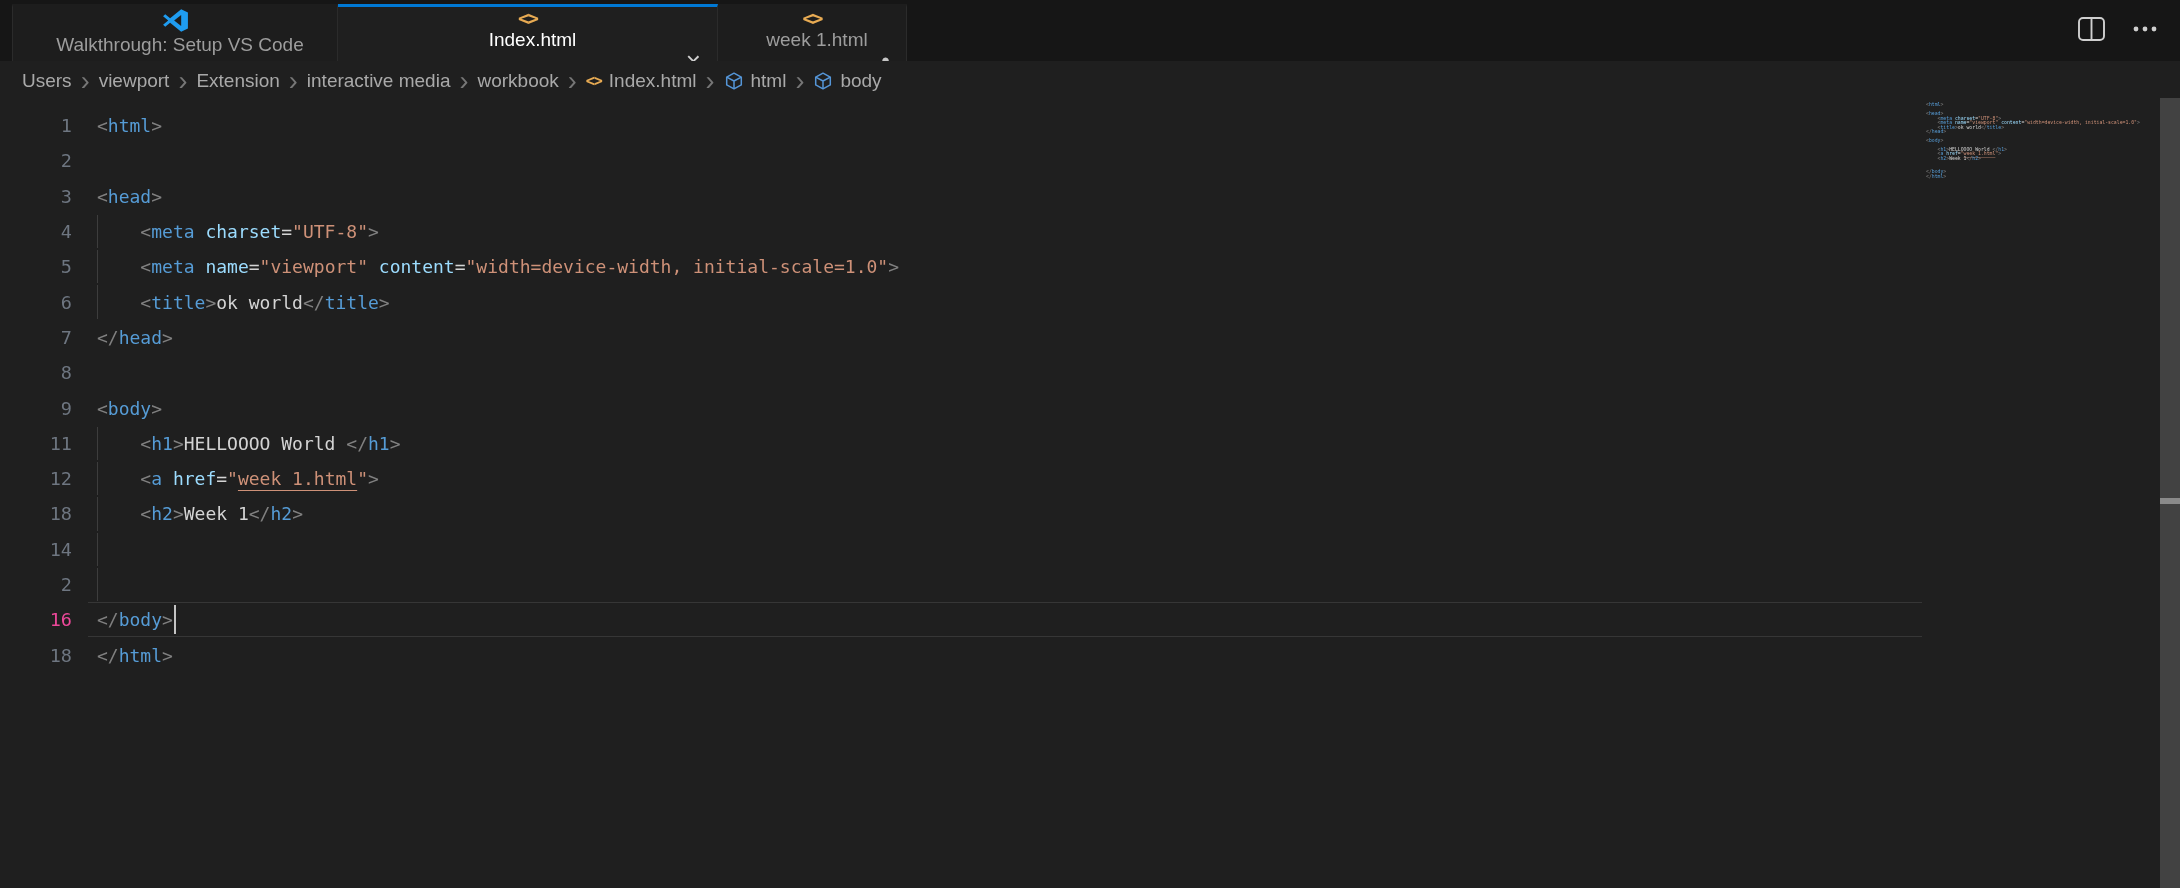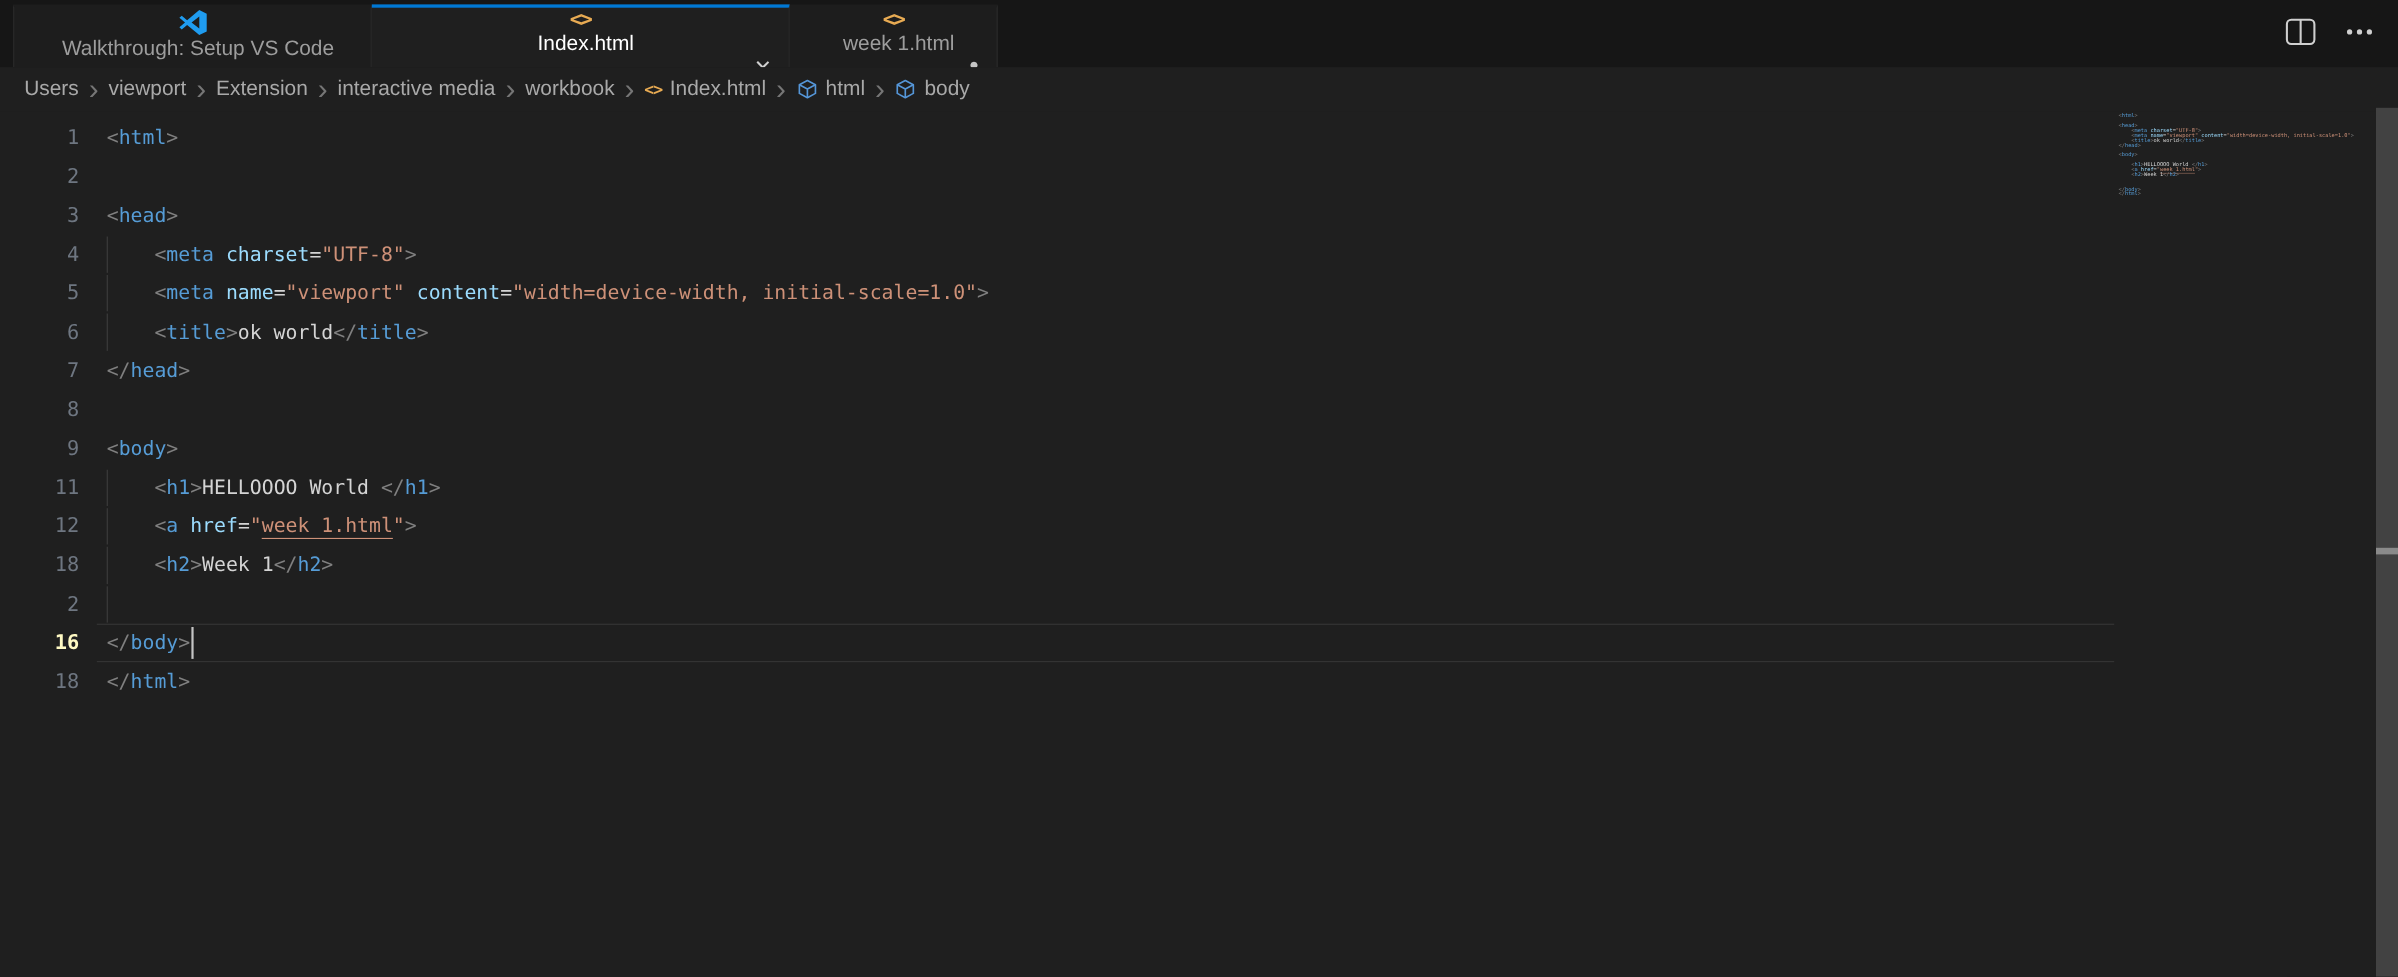--- a/index.html
+++ b/index.html
@@ -46,21 +46,21 @@
     width:72px; flex-shrink:0; text-align:right; color:#6e7681;
     font-family:"DejaVu Sans Mono", monospace; font-size:18.5px;
   }
   .lc {
     margin-left:16px; flex:1; height:100%; padding-left:9px; position:relative;
     display:flex; align-items:center; white-space:pre;
     font-family:"DejaVu Sans Mono", monospace; font-size:18px;
     border-top:1.5px solid transparent; border-bottom:1.5px solid transparent;
   }
   .lc.guide::before { content:""; position:absolute; left:9px; top:0; bottom:0; width:1px; background:#3d3d3d; }
-  .code-line.current .ln { color:#fef9c3;font-weight:bold; }
+  .code-line.current .ln { color:#ec4899; }
   .code-line.current .lc { border-top-color:#363636; border-bottom-color:#363636; }
   .tk-p { color:#808080; }
   .tk-t { color:#569cd6; }
   .tk-a { color:#9cdcfe; }
   .tk-e { color:#d4d4d4; }
   .tk-s { color:#ce9178; }
   .tk-x { color:#d4d4d4; }
   .tk-u { color:#ce9178; text-decoration:underline; text-underline-offset:5px; }
   .caret { display:inline-block; width:2.5px; height:29px; background:#c4c4c4; margin-left:1px; }
 
@@ -215,20 +215,24 @@
       </div>
       <div class="code-line">
         <div class="ln">12</div>
         <div class="lc guide"><span class="tk-x">    </span><span class="tk-p">&lt;</span><span class="tk-t">a</span><span class="tk-x"> </span><span class="tk-a">href</span><span class="tk-e">=</span><span class="tk-s">"</span><span class="tk-u">week 1.html</span><span class="tk-s">"</span><span class="tk-p">&gt;</span></div>
       </div>
       <div class="code-line">
         <div class="ln">18</div>
         <div class="lc guide"><span class="tk-x">    </span><span class="tk-p">&lt;</span><span class="tk-t">h2</span><span class="tk-p">&gt;</span><span class="tk-x">Week 1</span><span class="tk-p">&lt;/</span><span class="tk-t">h2</span><span class="tk-p">&gt;</span></div>
       </div>
       <div class="code-line">
+        <div class="ln">14</div>
+        <div class="lc guide"></div>
+      </div>
+      <div class="code-line">
         <div class="ln">2</div>
         <div class="lc guide"></div>
       </div>
       <div class="code-line current">
         <div class="ln">16</div>
         <div class="lc"><span class="tk-p">&lt;/</span><span class="tk-t">body</span><span class="tk-p">&gt;</span><span class="caret"></span></div>
       </div>
       <div class="code-line">
         <div class="ln">18</div>
         <div class="lc"><span class="tk-p">&lt;/</span><span class="tk-t">html</span><span class="tk-p">&gt;</span></div>

